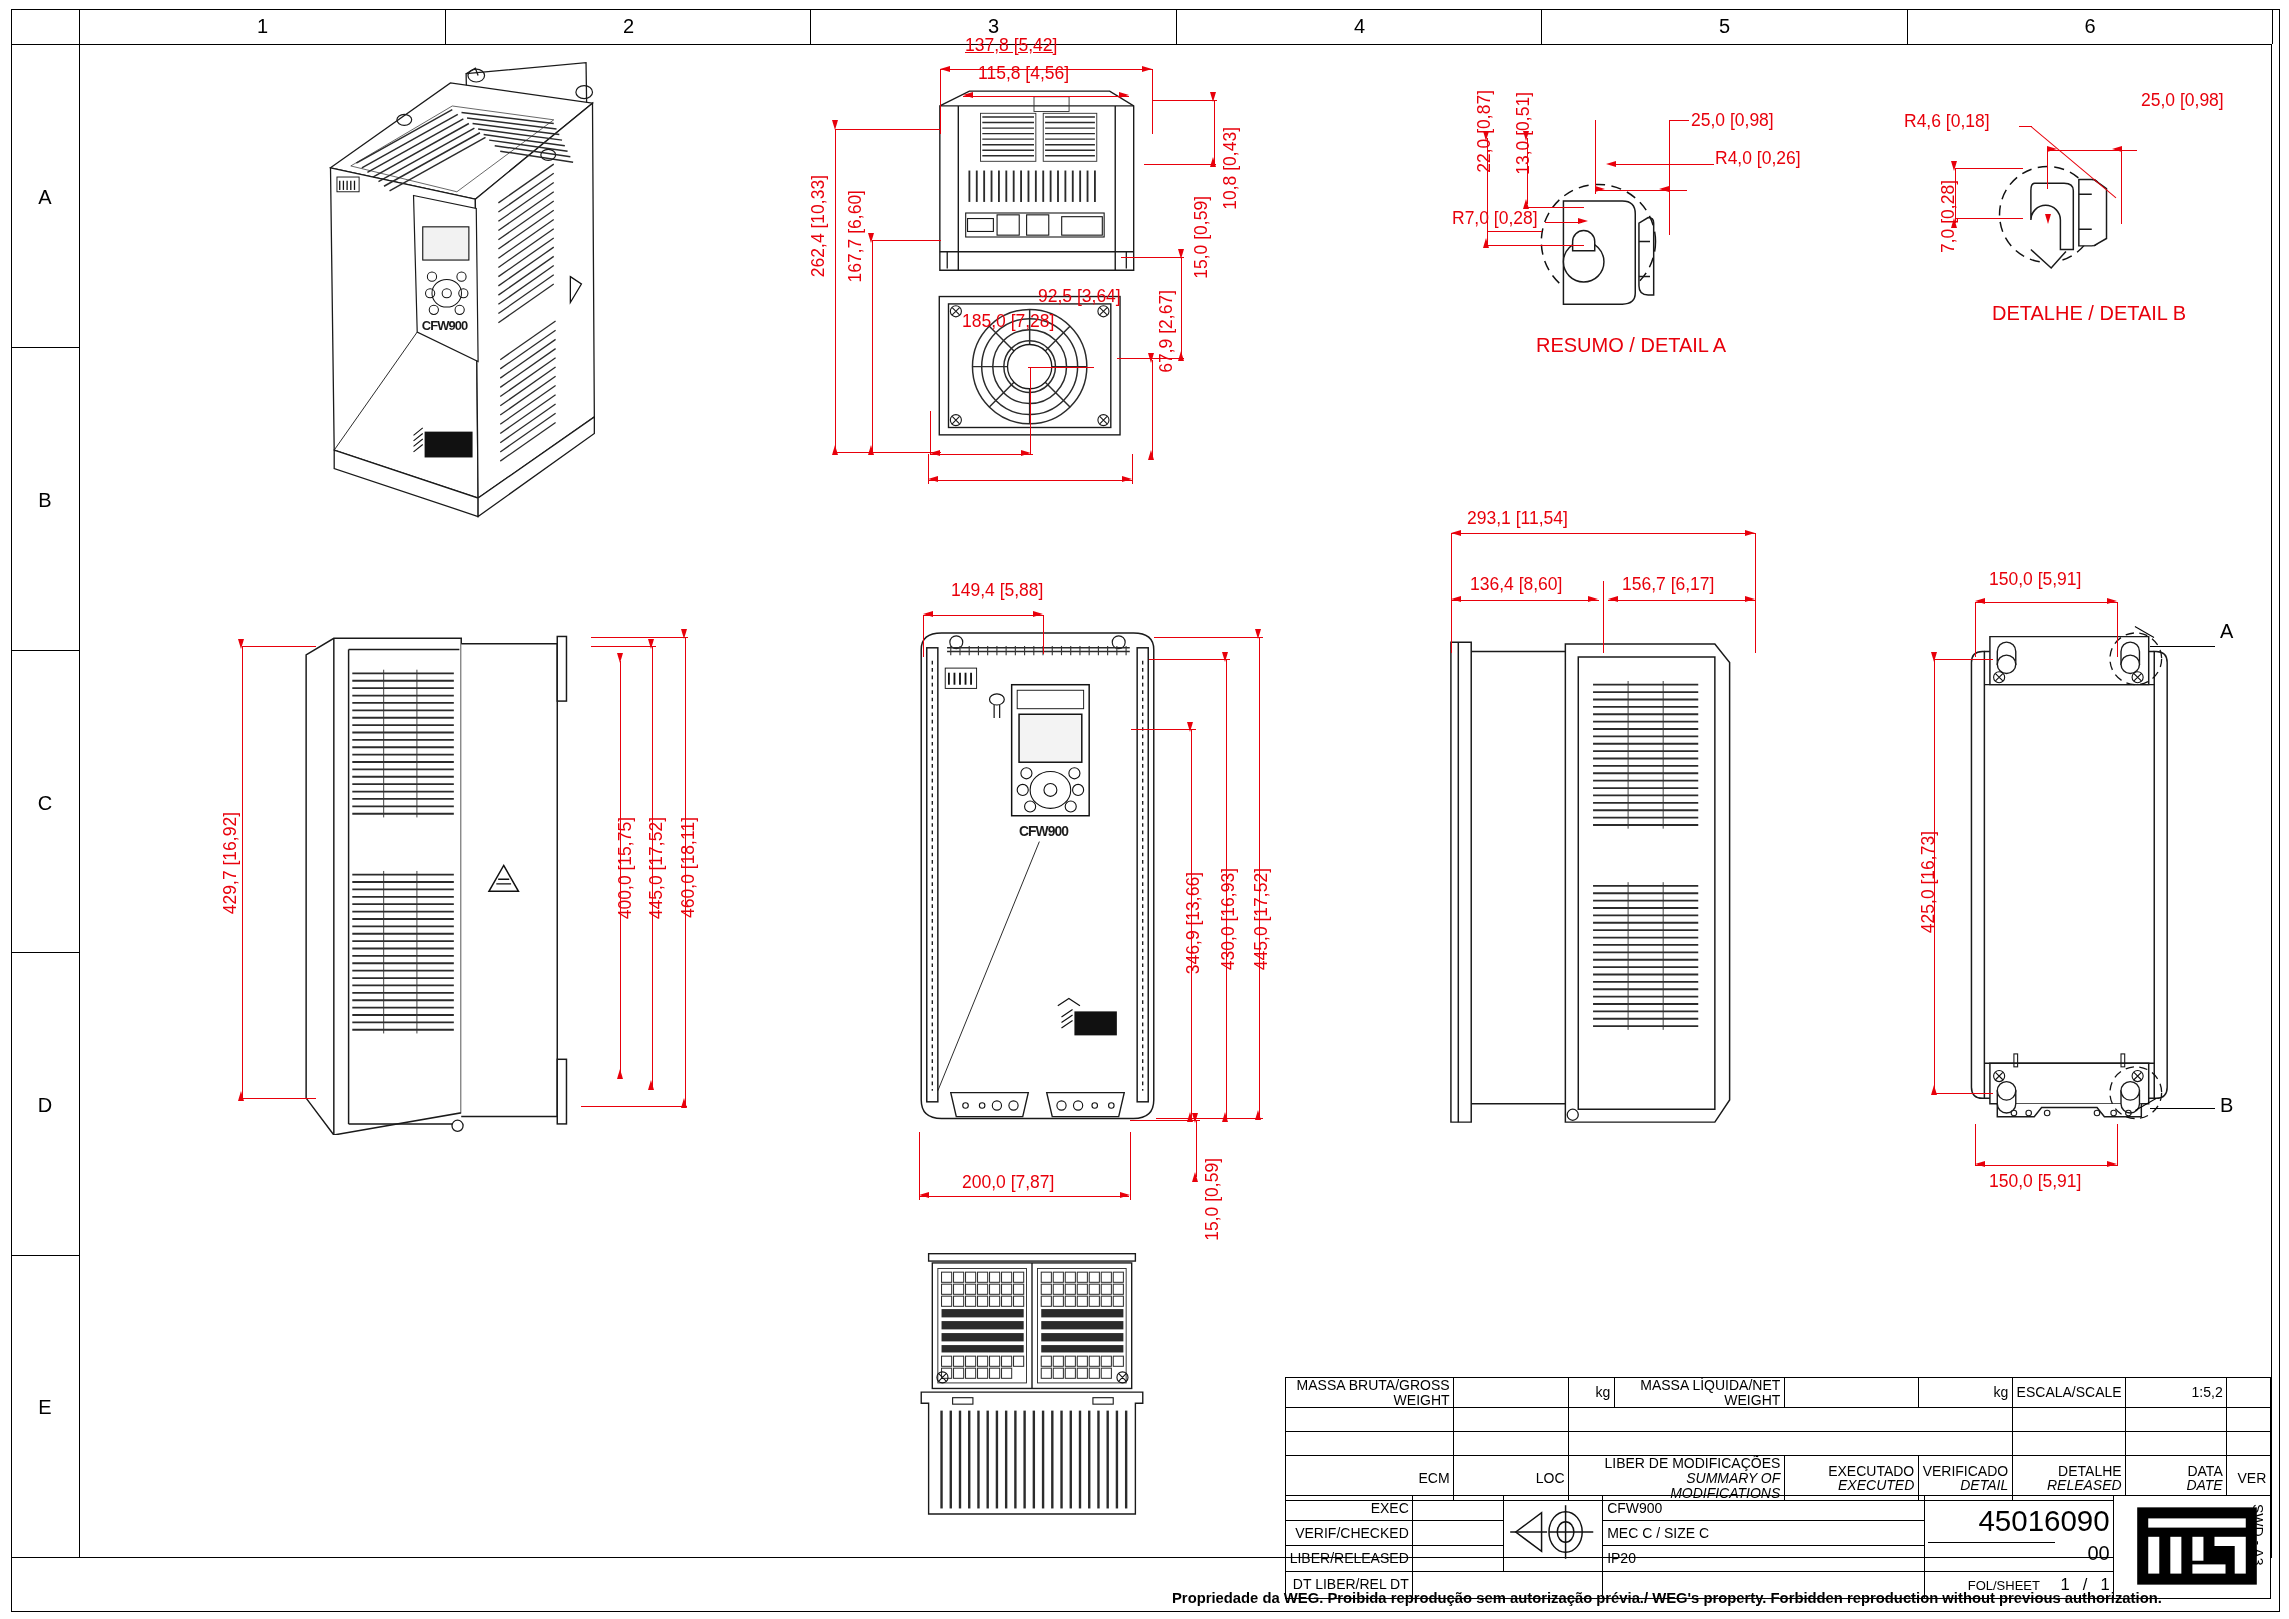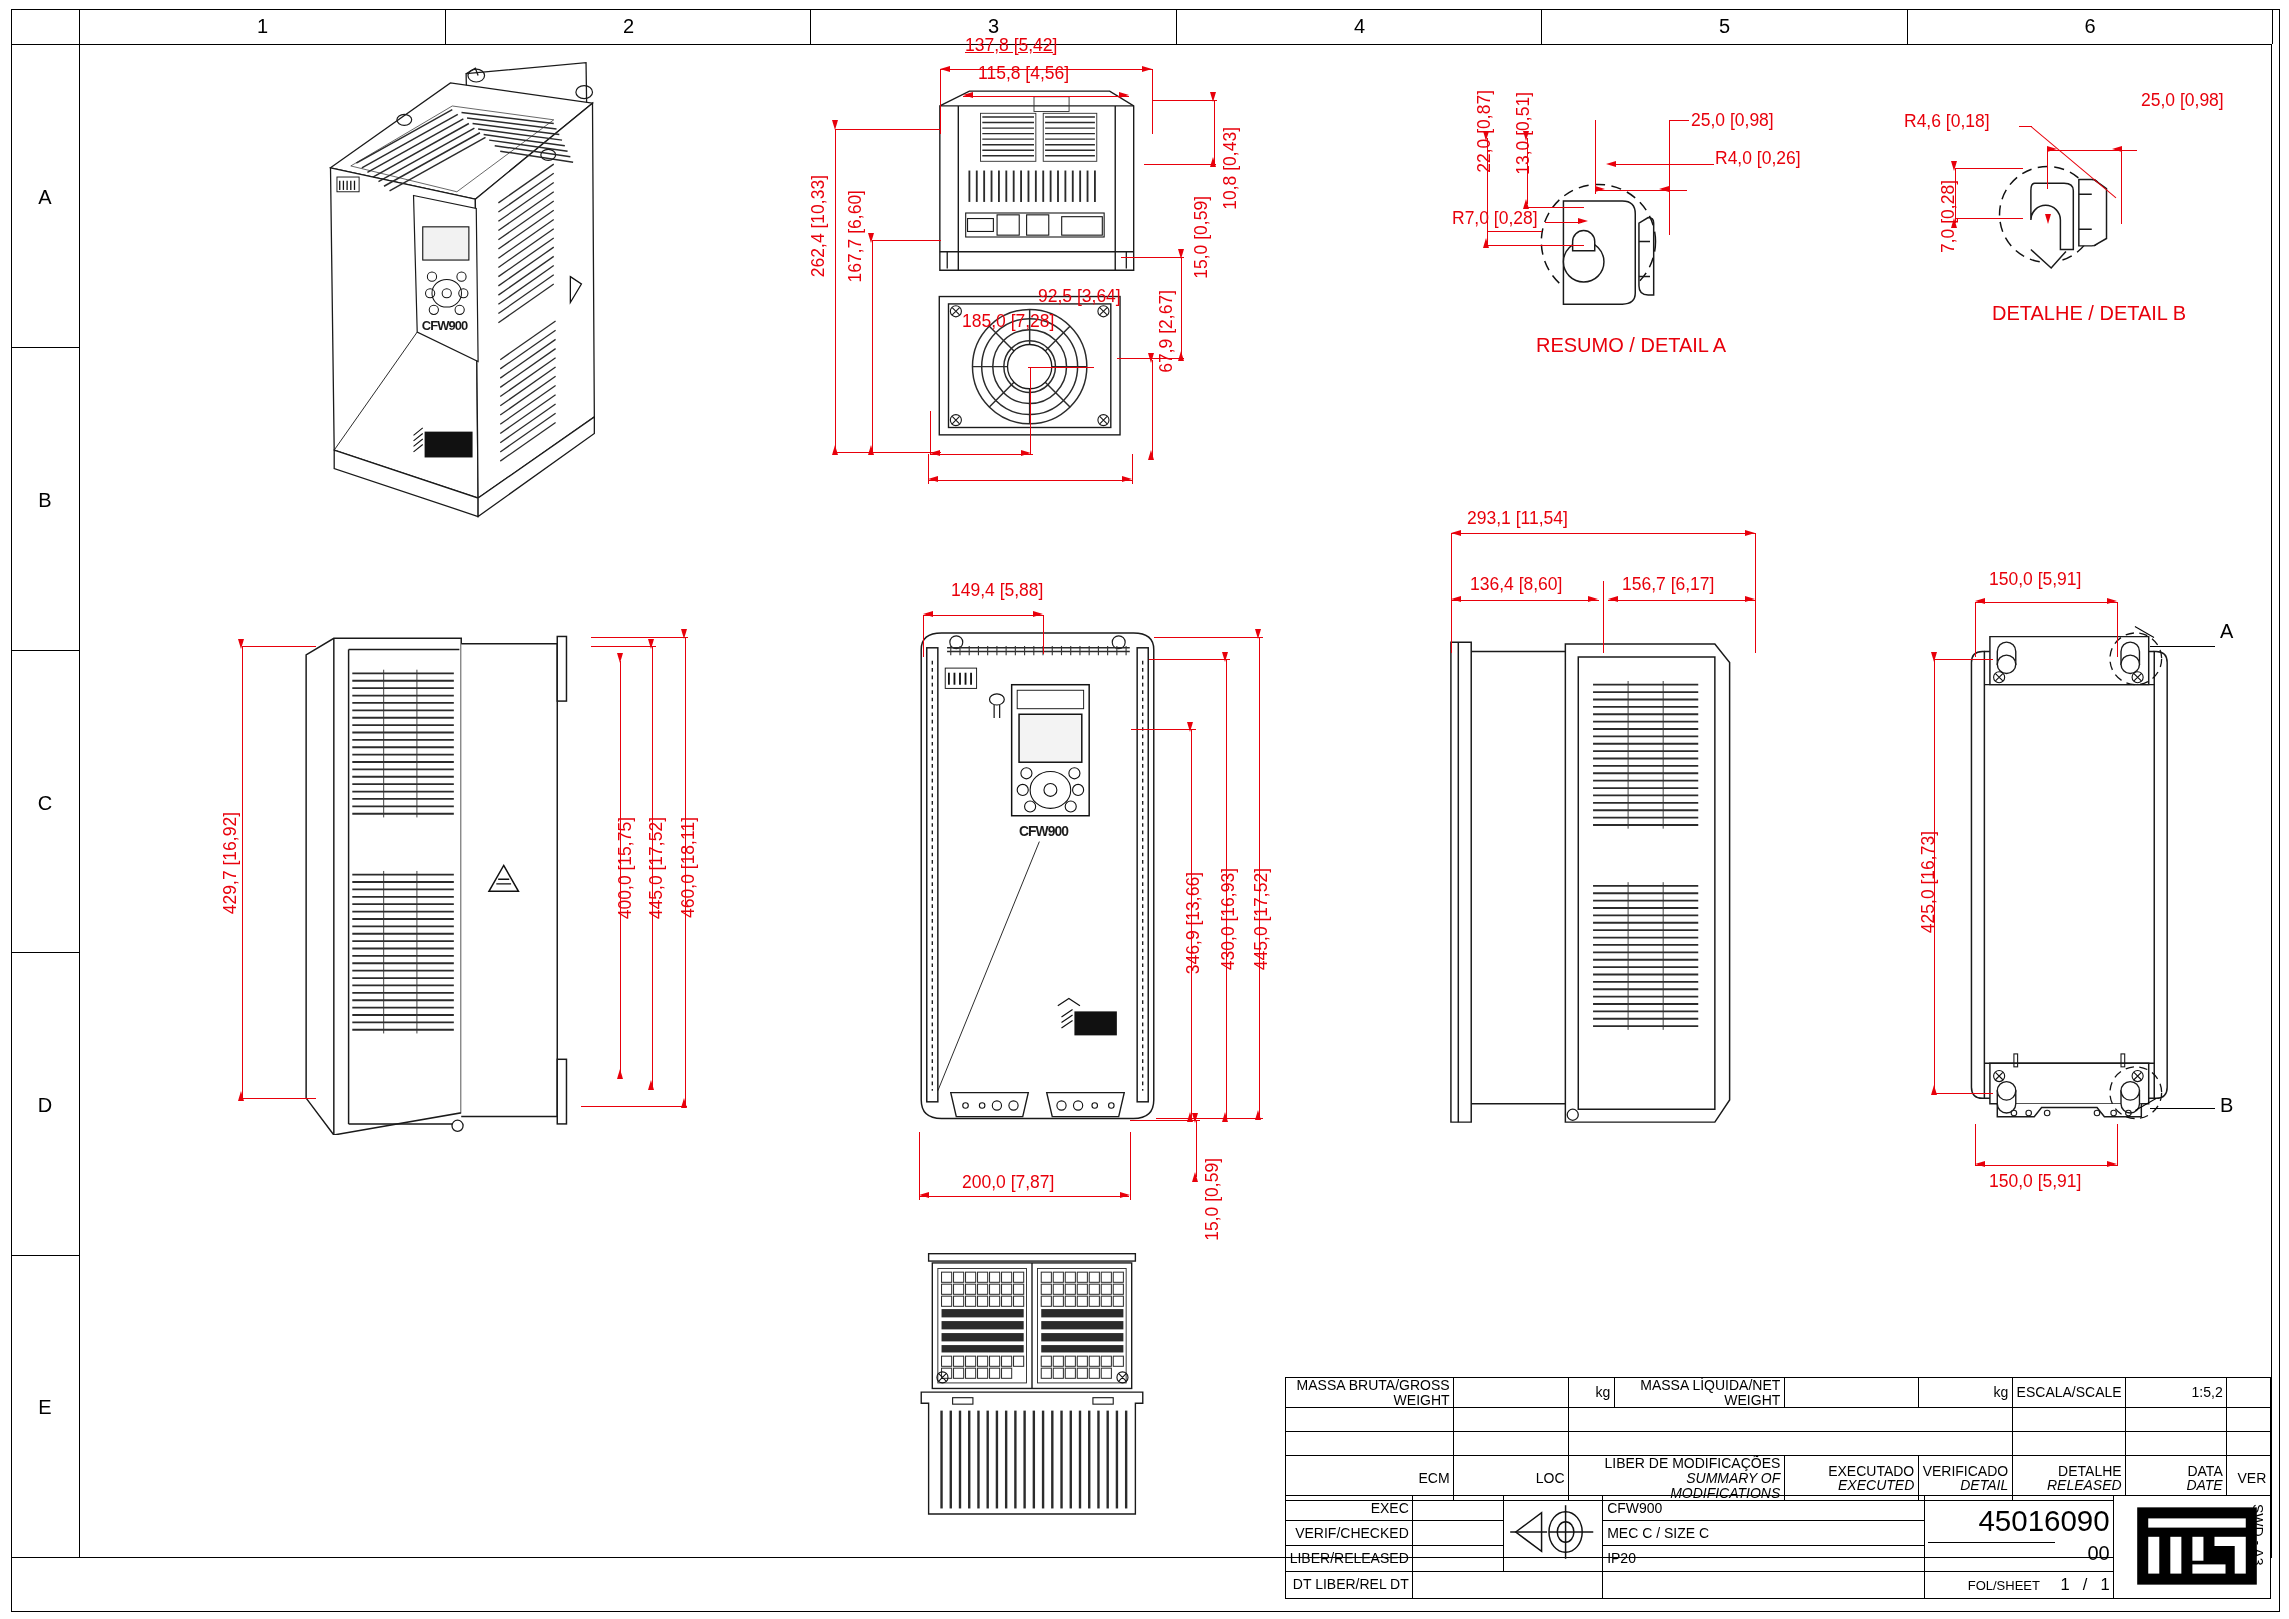--- a/index.html
+++ b/index.html
@@ -1101,15 +1101,16 @@
           <span style="font-size:16.6px;margin:0 9.2px;">/</span>
           <span style="font-size:16.6px;">1</span>
         </td>
       </tr>
     </tbody>
       </table>
   </div>
 
   <div class="sidetag" style="left:2250px;top:1504px;">SWD - A3</div>
 
+  <div class="copy" style="left:1172px;top:1590px;">Propriedade da WEG. Proibida reprodução sem autorização prévia./ WEG's property. Forbidden reproduction without previous authorization.</div>
 
 </div>
 
 
 </body></html>

